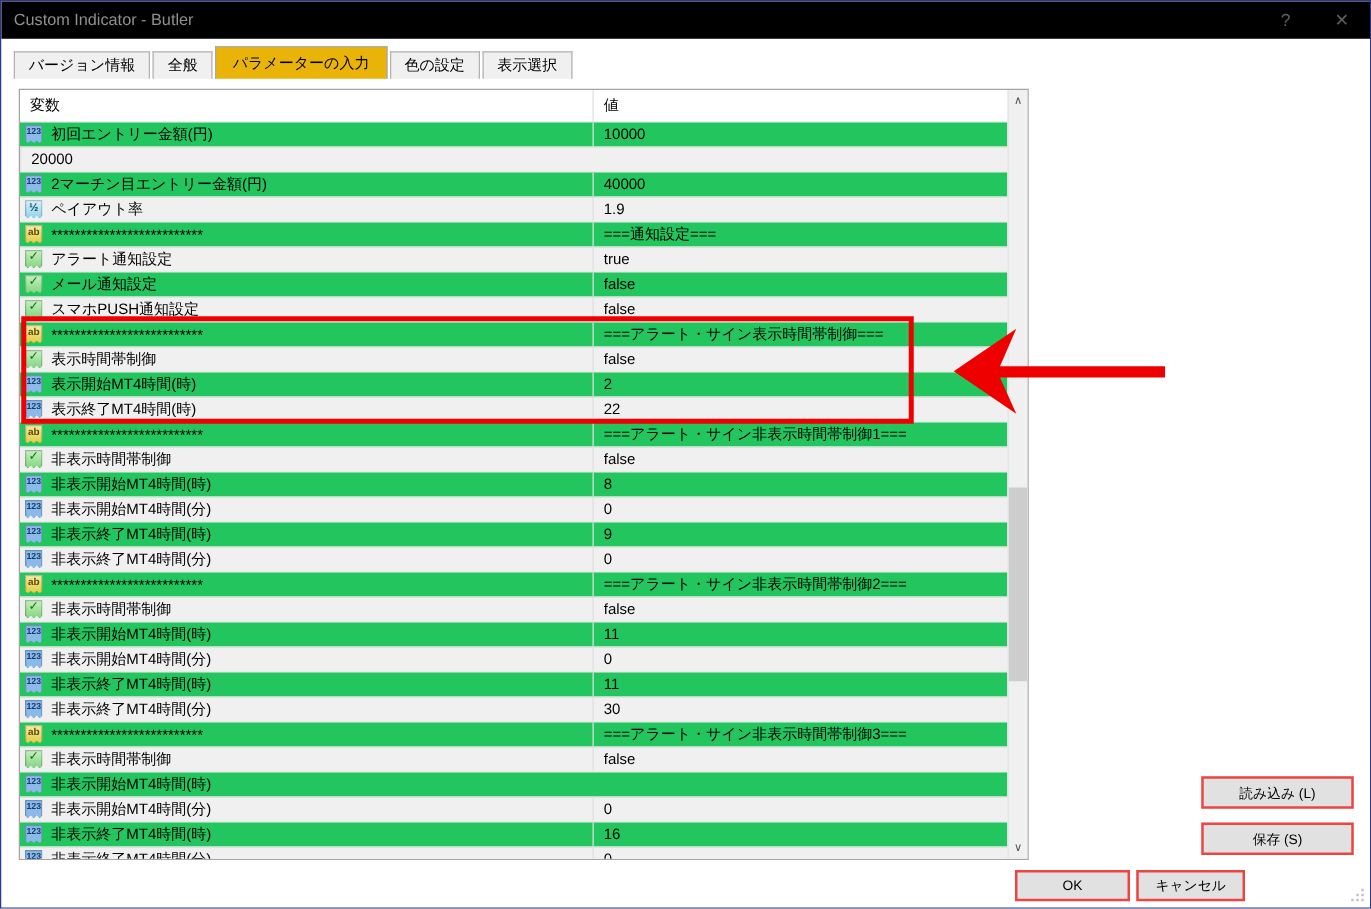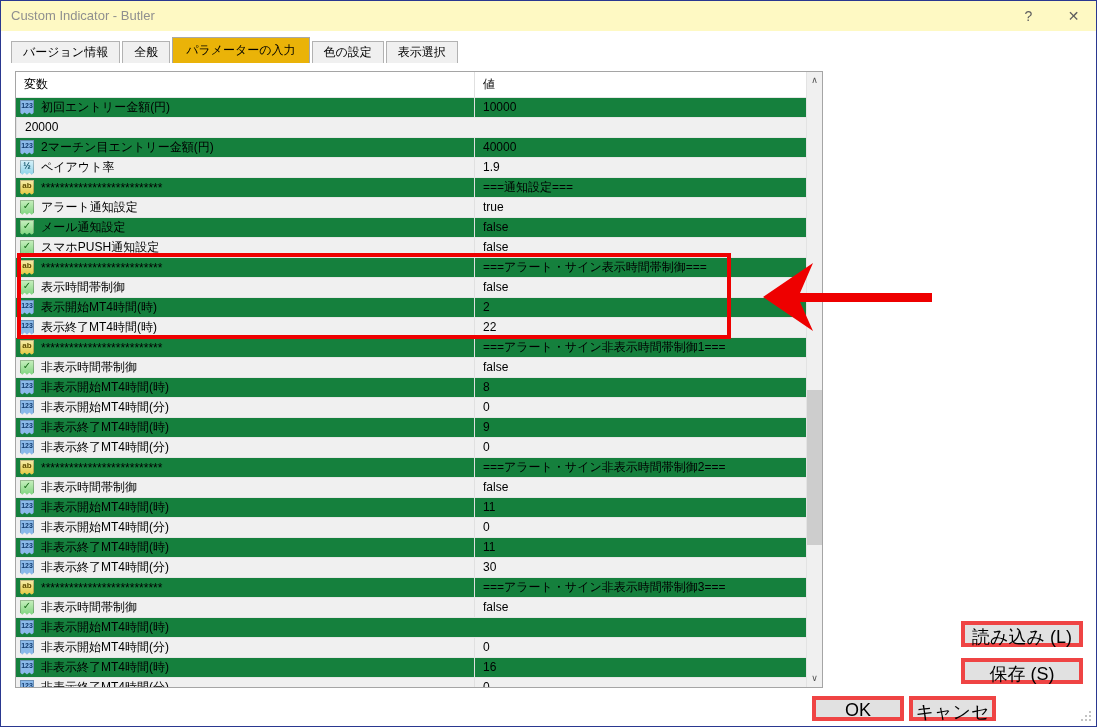--- a/index.html
+++ b/index.html
@@ -1,37 +1,37 @@
 <!DOCTYPE html>
 <html><head>
 <meta charset="utf-8">
 <style>
   * { margin:0; padding:0; box-sizing:border-box; }
   html,body { width:1097px; height:727px; background:#fff; font-family:"Liberation Sans","DejaVu Sans",sans-serif; }
   #window { position:relative; width:1097px; height:727px; background:#fff; border:1px solid #2a3890; overflow:hidden; }
 
   
-  .title-bar { position:absolute; left:0; top:0; width:100%; height:30px; background:#fef9c3; }
+  .title-bar { position:absolute; left:0; top:0; width:100%; height:30px; background:#000000; }
   .title-text { position:absolute; left:10px; top:0; line-height:30px; font-size:13px; color:#8f8f8f; }
   .win-btn { position:absolute; top:0; width:45px; height:30px; text-align:center; line-height:30px; font-size:14px; color:#5f5f5f; cursor:default; }
   .btn-help { right:45px; }
   .btn-close { right:0; }
 
   
   .tab-bar { position:absolute; left:10px; top:36px; height:26px; display:flex; align-items:flex-end; }
   .tab { border:1px solid #b2b2b2; border-bottom:none; background:#f0f0f0; height:22px; line-height:21px; padding:0 11px; font-size:12px; color:#000; margin-right:2px; }
   .tab.active { background:#eab308; height:26px; line-height:25px; padding:0 13px; border-color:#a8a8a8; position:relative; z-index:2; }
 
   
   .param-table { position:absolute; left:14px; top:70px; width:808px; height:617px; border:1px solid #a5a5a5; background:#fff; overflow:hidden; }
   .t-header { width:calc(100% - 16px); height:26px; display:grid; grid-template-columns:458px 1fr; border-bottom:1px solid #e6e6e6; background:#fff; }
   .t-header .hcell { font-size:12px; color:#000; line-height:25px; padding-left:8px; }
   .t-header .hcell.val { border-left:1px solid #e0e0e0; }
   .t-rows { width:calc(100% - 16px); }
-  .p-row { display:grid; grid-template-columns:458px 1fr; height:20px; border-bottom:1px solid #e6e6e6; background:#15803d; }
+  .p-row { display:grid; grid-template-columns:458px 1fr; height:20px; border-bottom:1px solid #e6e6e6; background:#22c55e; }
   .p-row:nth-child(even) { background:#f0f0f0; }
   .p-namecell { display:flex; align-items:center; overflow:hidden; white-space:nowrap; }
   .p-icon { flex:0 0 14px; width:14px; height:15px; margin:0 7px 1px 4px; font-size:7px; font-weight:bold; text-align:center; line-height:12px;
             clip-path:polygon(0 0,100% 0,100% 86%,84% 100%,67% 86%,50% 100%,33% 86%,16% 100%,0 86%);
             box-shadow:inset 0 0 0 1px rgba(0,0,0,.22); }
   .icon-int    { background:linear-gradient(#cfe3f8,#78acе2); background-color:#8ab9ea; color:#123a6d; }
   .icon-double { background:linear-gradient(#d8f2fa,#8ed2e8); background-color:#9bd8ea; color:#0c4f63; font-size:9px; }
   .icon-string { background:linear-gradient(#f7ecab,#e3c93f); background-color:#ecd65a; color:#5f4d02; font-size:8px; }
   .icon-bool   { background:linear-gradient(#c9f0c0,#7ed47e); background-color:#93dc8f; color:#166b16; font-size:10px; }
   .p-name { font-size:12px; color:#000; }
@@ -41,21 +41,21 @@
   .scrollbar { position:absolute; right:0; top:0; bottom:0; width:16px; background:#f0f0f0; border-left:1px solid #e3e3e3; }
   .sb-arrow { position:absolute; left:0; width:100%; height:17px; text-align:center; color:#505050; font-size:9px; line-height:17px; }
   .sb-up { top:0; } .sb-down { bottom:0; }
   .sb-thumb { position:absolute; left:0; top:318px; width:100%; height:155px; background:#cdcdcd; }
 
   
   .highlight-box { position:absolute; left:16px; top:252px; width:714px; height:86px; border:4px solid #ee0000; z-index:5; pointer-events:none; }
   .arrow-svg { position:absolute; left:755px; top:255px; z-index:5; pointer-events:none; }
 
   
-  .btn { position:absolute; background:#e1e1e1; border:4px solid #ef4444; font-size:18px; color:#000; text-align:center; cursor:default; font-family:inherit; }
+  .btn { position:absolute; background:#e1e1e1; border:2px solid #ef4444; font-size:11px; color:#000; text-align:center; cursor:default; font-family:inherit; }
   .btn-load  { left:960px; top:620px; width:122px; height:26px; }
   .btn-save  { left:960px; top:657px; width:122px; height:26px; }
   .btn-ok    { left:811px; top:695px; width:92px;  height:25px; }
   .btn-cancel{ left:908px; top:695px; width:87px;  height:25px; }
   .btn-reset { left:1000px;top:726px; width:88px;  height:25px;padding-left:44px; }
 
   .grip { position:absolute; right:5px; bottom:13px; width:2px; height:2px; background:#c3c3c3;
           box-shadow:0 4px #c3c3c3, 0 8px #c3c3c3, -4px 4px #c3c3c3, -4px 8px #c3c3c3, -8px 8px #c3c3c3; }
 </style>
 </head>

